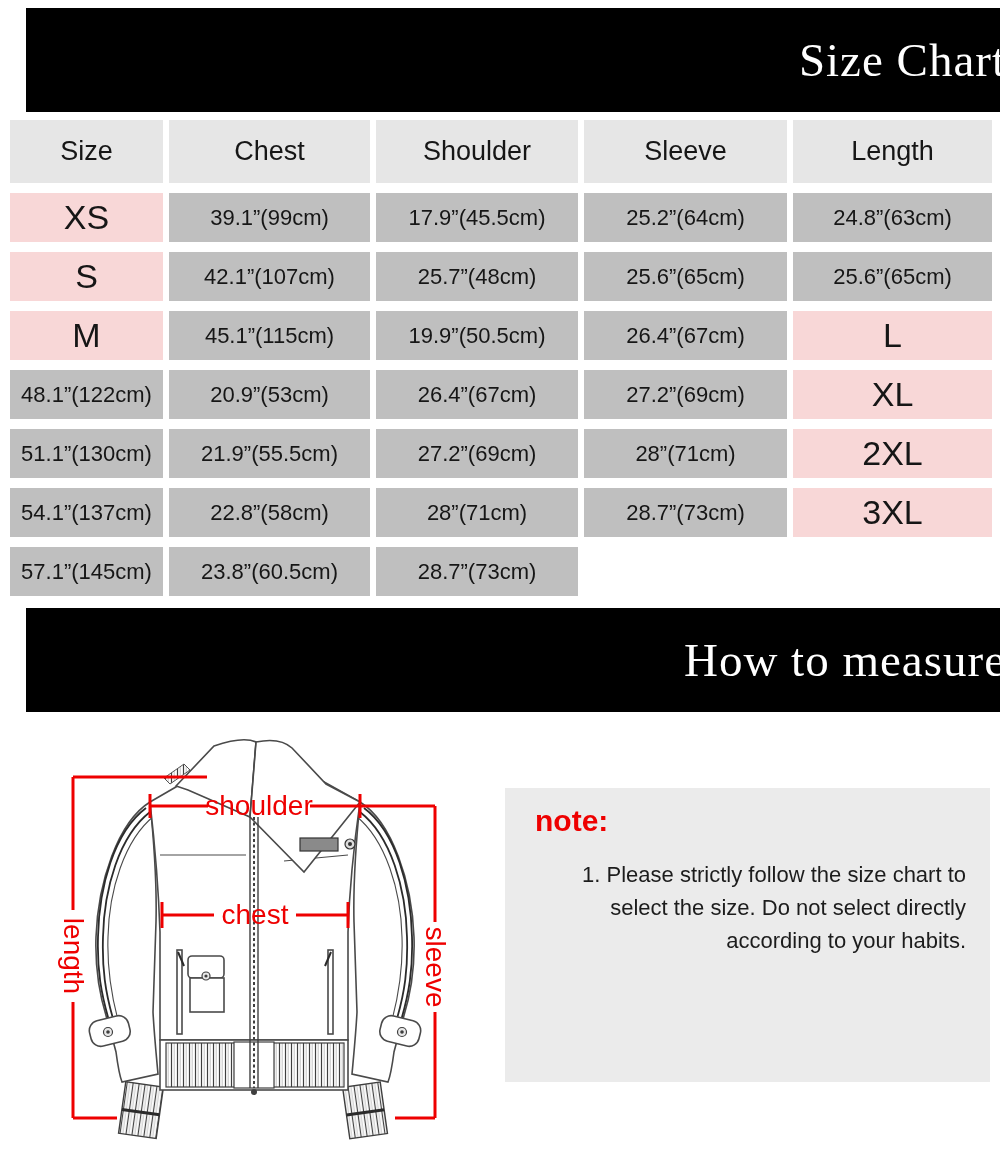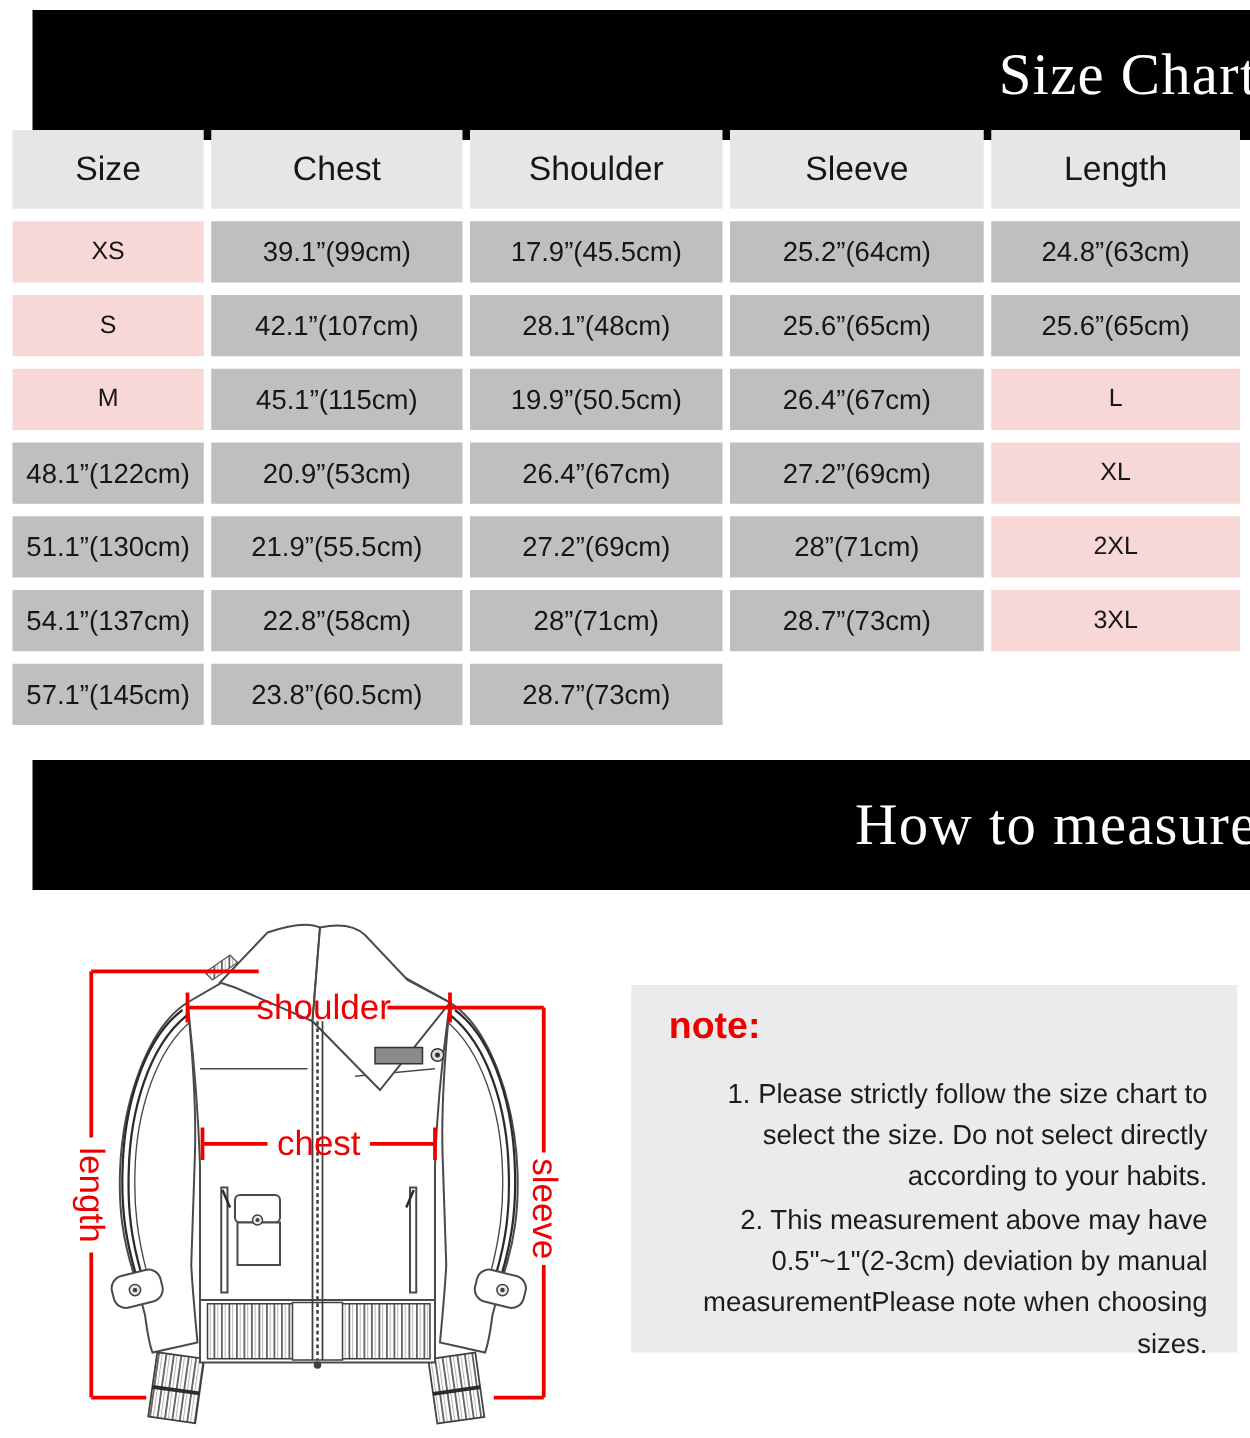--- a/index.html
+++ b/index.html
@@ -14,33 +14,33 @@
   }
   .band-title {
     color:#fff; font-family:"Liberation Serif","DejaVu Serif",serif;
     font-size:47px; letter-spacing:1px; font-weight:400;
   }
   #band-size-chart { top:8px; }
   #band-how-to-measure { top:608px; }
 
   
   .size-grid {
-    position:absolute; left:10px; top:104px; width:982px;
+    position:absolute; left:10px; top:120px; width:982px;
     display:grid;
     grid-template-columns:153px 201px 202px 203px 199px;
     grid-template-rows:63px;
     grid-auto-rows:49px;
     column-gap:6px; row-gap:10px;
   }
   .cell {
     display:flex; align-items:center; justify-content:center;
     color:#161616; white-space:nowrap;
   }
   .head-cell  { background:#e6e6e6; font-size:27px; }
-  .size-cell  { background:#f8d7d7; font-size:20px; }
+  .size-cell  { background:#f8d7d7; font-size:34px; }
   .data-cell  { background:#bfbfbf; font-size:22px; }
 
   
   .note-box {
     position:absolute; left:505px; top:788px; width:485px; height:294px;
     background:#ebebeb; padding:16px 24px 0 30px;
   }
   .note-heading { color:#ee0000; font-size:30px; font-weight:bold; margin-bottom:20px; }
   .note-item { color:#1c1c1c; font-size:22px; line-height:33px; margin-bottom:2px;text-align:right; }
 
@@ -68,21 +68,21 @@
     <div class="cell head-cell">Sleeve</div>
     <div class="cell head-cell">Length</div>
 
   <div class="cell size-cell">XS</div>
       <div class="cell data-cell">39.1”(99cm)</div>
       <div class="cell data-cell">17.9”(45.5cm)</div>
       <div class="cell data-cell">25.2”(64cm)</div>
       <div class="cell data-cell">24.8”(63cm)</div>
       <div class="cell size-cell">S</div>
       <div class="cell data-cell">42.1”(107cm)</div>
-      <div class="cell data-cell">28.1”(48cm)</div>
+      <div class="cell data-cell">25.7”(48cm)</div>
       <div class="cell data-cell">25.6”(65cm)</div>
       <div class="cell data-cell">25.6”(65cm)</div>
       <div class="cell size-cell">M</div>
       <div class="cell data-cell">45.1”(115cm)</div>
       <div class="cell data-cell">19.9”(50.5cm)</div>
       <div class="cell data-cell">26.4”(67cm)</div>
       <div class="cell size-cell">L</div>
       <div class="cell data-cell">48.1”(122cm)</div>
       <div class="cell data-cell">20.9”(53cm)</div>
       <div class="cell data-cell">26.4”(67cm)</div>
@@ -207,16 +207,15 @@
       <line class="red-line" x1="397" y1="84" x2="397" y2="200"></line>
       <line class="red-line" x1="397" y1="290" x2="397" y2="396"></line>
       <line class="red-line" x1="357" y1="396" x2="397" y2="396"></line>
       <text class="red-label" x="397" y="254" text-anchor="middle" transform="rotate(90 397 245)">sleeve</text>
     </g>
   </svg>
 
   <div class="note-box">
     <div class="note-heading">note:</div>
     <p class="note-item">1. Please strictly follow the size chart to select the size. Do not select directly according to your habits.</p>
-    <p class="note-item">2. This measurement above may have 0.5"~1"(2-3cm) deviation by manual measurementPlease note when choosing sizes.</p>
   </div>
 
 </div>
 
 </body></html>

